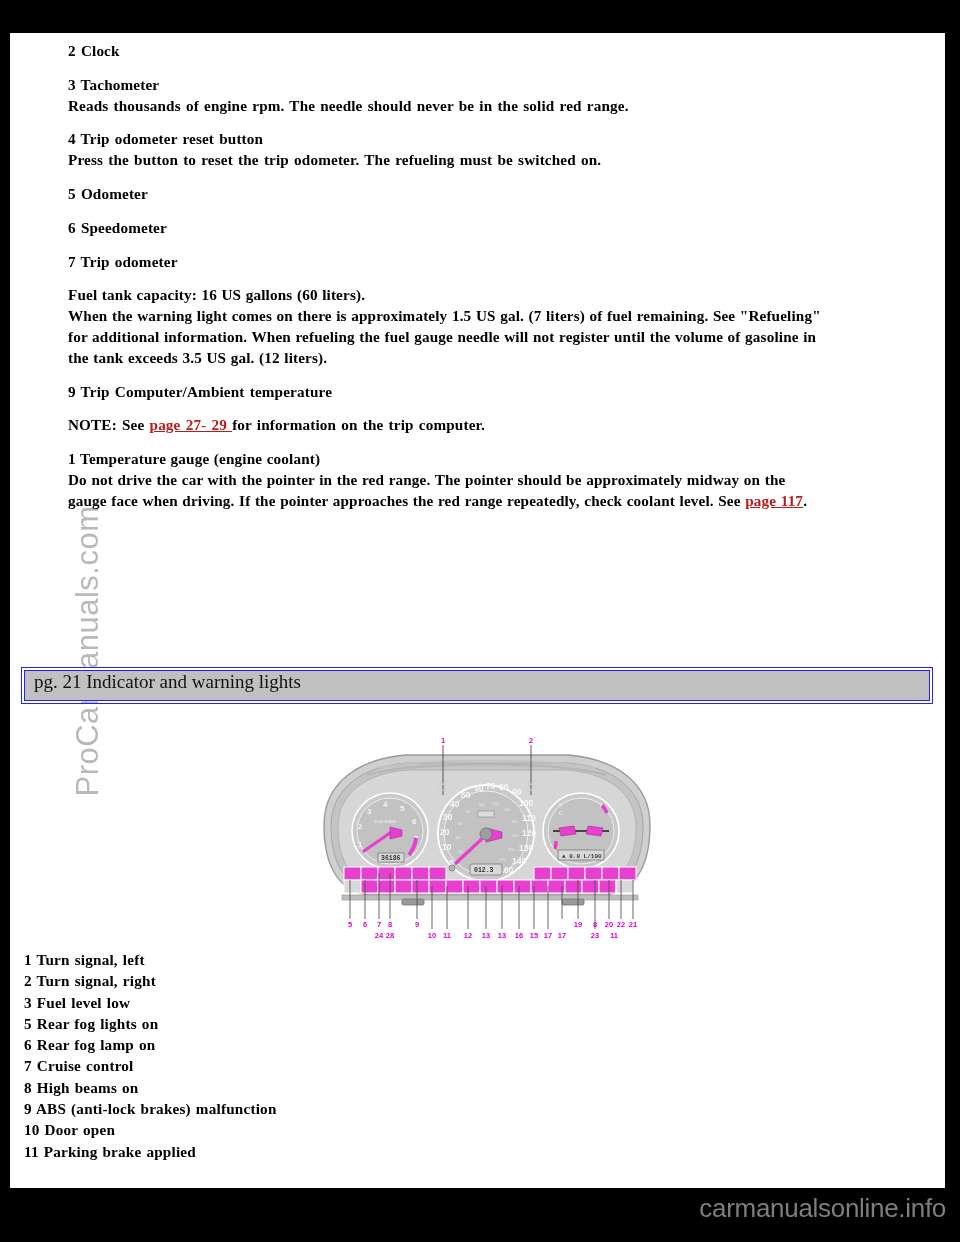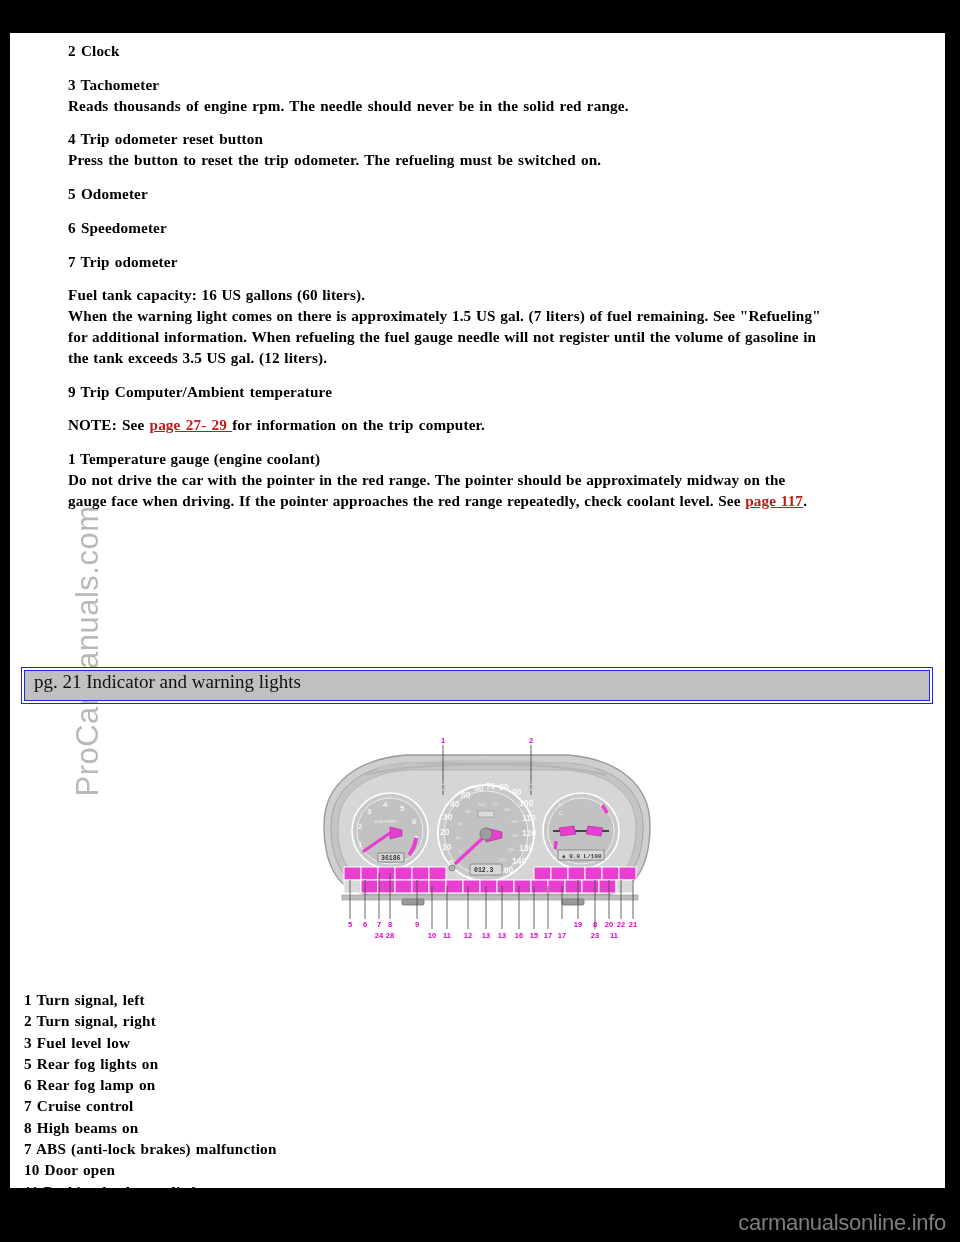--- a/index.html
+++ b/index.html
@@ -100,41 +100,41 @@
     width: 360px;
     height: 215px;
     z-index: 11;
   }
   #figure-wrap svg { display: block; width: 360px; height: 215px; }
 
   
   #indicator-list {
     position: absolute;
     left: 14px;
-    top: 956px;
+    top: 916px;
     width: 600px;
     z-index: 10;
   }
   #indicator-list .li {
     font-weight: bold;
     font-size: 15.2px;
     line-height: 21.3px;
     color: #000000;
     letter-spacing: 0.2px;
     word-spacing: 1px;
     white-space: nowrap;
   }
 
   
   #footer-watermark {
     position: absolute;
     right: 14px;
-    bottom: 6px;
+    bottom: 18px;
     font-family: "Liberation Sans", "DejaVu Sans", sans-serif;
-    font-size: 22px;
+    font-size: 26px;
     color: #7e7e7e;
     letter-spacing: -0.3px;
     z-index: 20;
     white-space: nowrap;
   }
 </style>
 </head>
 <body>
 
 <div id="page-sheet">
@@ -400,21 +400,21 @@
   </div>
 
   <div id="indicator-list">
     <div class="li">1 Turn signal, left</div>
     <div class="li">2 Turn signal, right</div>
     <div class="li">3 Fuel level low</div>
     <div class="li">5 Rear fog lights on</div>
     <div class="li">6 Rear fog lamp on</div>
     <div class="li">7 Cruise control</div>
     <div class="li">8 High beams on</div>
-    <div class="li">7 ABS (anti-lock brakes) malfunction</div>
+    <div class="li">9 ABS (anti-lock brakes) malfunction</div>
     <div class="li">10 Door open</div>
     <div class="li">11 Parking brake applied</div>
 
   </div>
 
 </div>
 
 <div id="footer-watermark">carmanualsonline.info</div>
 
 </body></html>

